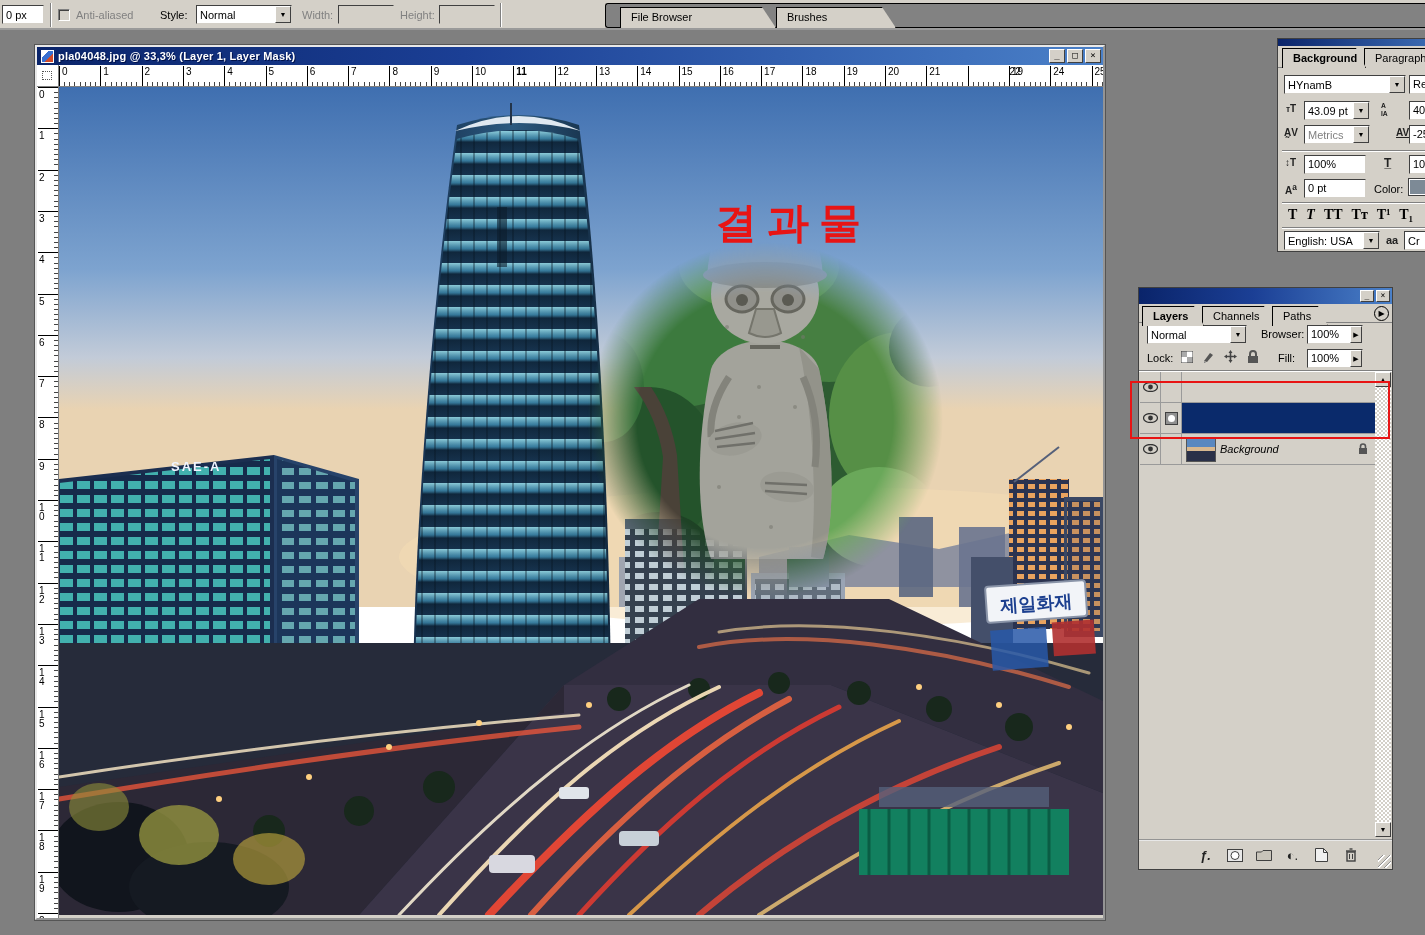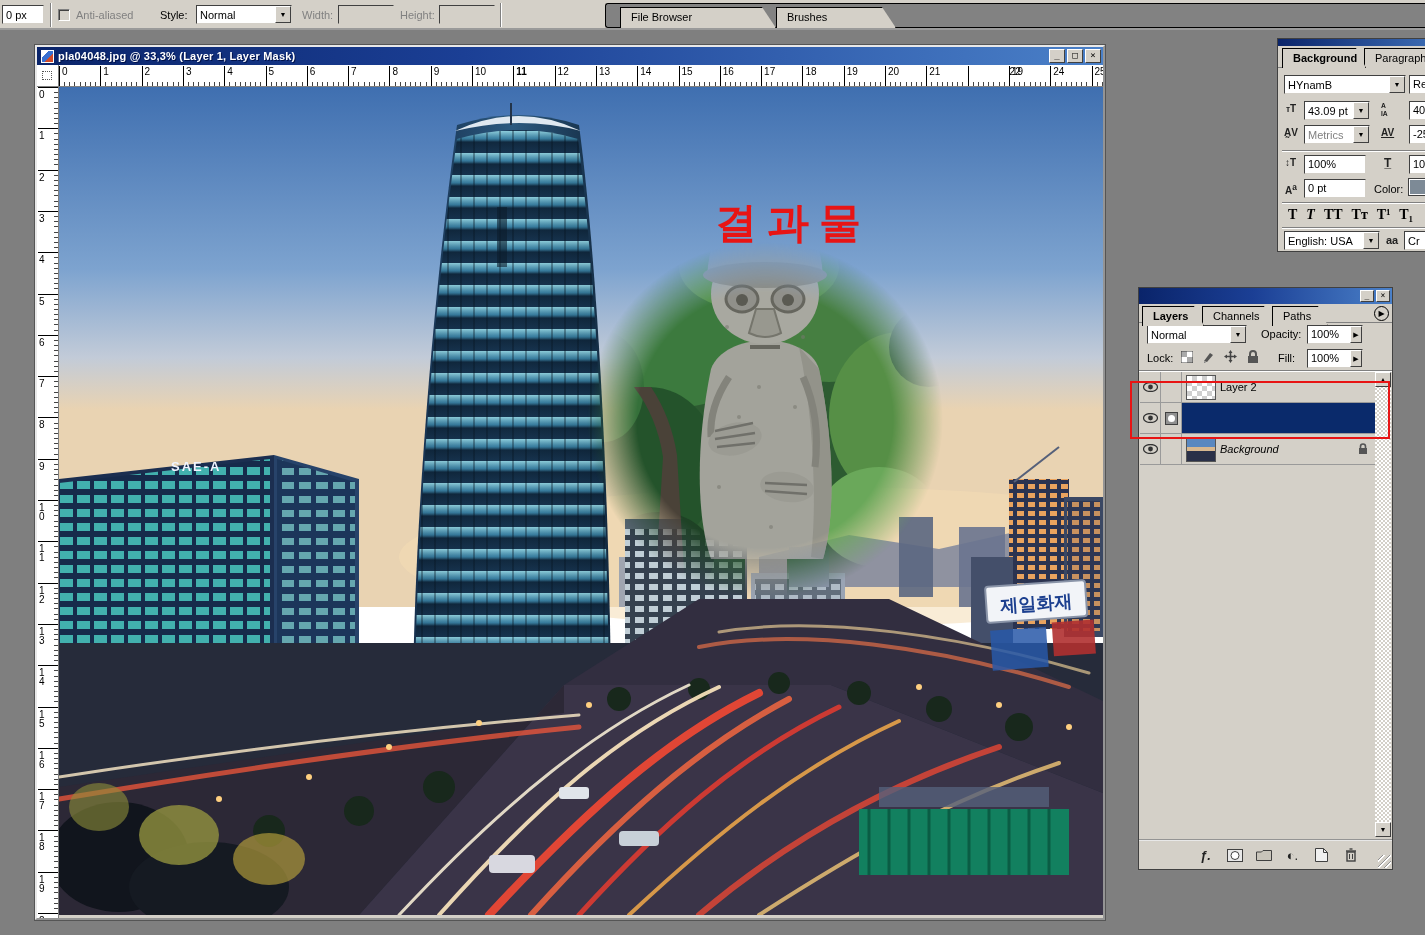--- a/index.html
+++ b/index.html
@@ -865,21 +865,21 @@
     <span class="cicon" style="left:103px;top:2px">ᴬ<br>ᴵᴬ</span>
     <div class="cfield flatfield" style="left:131px;top:0;width:68px;padding:2px 3px">40.</div>
   </div>
 
   <div class="crow" style="top:86px">
     <span class="cicon" style="left:6px;top:4px">A̰V</span>
     <div class="cfield combo flatfield" style="left:26px;top:0;width:66px">
       <span class="val grayed">Metrics</span>
       <span class="arrowbtn">▼</span>
     </div>
-    <span class="cicon" style="left:103px;top:4px"><u>AV</u></span>
+    <span class="cicon" style="left:118px;top:4px"><u>AV</u></span>
     <div class="cfield flatfield" style="left:131px;top:0;width:68px;padding:2px 3px">-25</div>
   </div>
 
   <div class="cdivider" style="top:111px"></div>
 
   <div class="crow" style="top:116px">
     <span class="cicon" style="left:7px;top:4px">↕T</span>
     <div class="cfield flatfield" style="left:26px;top:0;width:62px;padding:2px 3px">100%</div>
     <span class="cicon" style="left:106px;top:4px;font-size:12px"><b>T̲</b></span>
     <div class="cfield flatfield" style="left:131px;top:0;width:68px;padding:2px 3px">100</div>
@@ -927,21 +927,21 @@
     <div class="ptab" style="left:63px;width:72px">Channels</div>
     <div class="ptab" style="left:133px;width:56px">Paths</div>
     <div id="layers-menu-btn">▶</div>
   </div>
 
   <div id="blend-row">
     <div id="blend-combo" class="combo flatfield">
       <span class="val">Normal</span>
       <span class="arrowbtn">▼</span>
     </div>
-    <span id="opacity-label">Opacity:</span>
+    <span id="opacity-label">Browser:</span>
     <div id="opacity-field" class="flatfield">
       <span class="val" style="flex:1;padding:2px 3px">100%</span>
       <span class="spinbtn">▶</span>
     </div>
   </div>
 
   <div id="lock-row">
     <span id="lock-label">Lock:</span>
     <span class="lockicon" style="left:40px">
       <svg width="12" height="12">
@@ -981,24 +981,20 @@
   <div id="layers-rows">
 
     <div class="lrow">
       <div class="eyecell">
         <svg width="15" height="10">
             <ellipse cx="7.5" cy="5" rx="7" ry="4.5" fill="none" stroke="#333" stroke-width="1.3"></ellipse>
             <circle cx="7.5" cy="5" r="2.4" fill="#333"></circle>
           </svg>
       </div>
       <div class="linkcell"></div>
-      <div class="rowbody">
-        <div class="thumb"></div>
-        <span class="lname">Layer 2</span>
-      </div>
     </div>
 
     <div class="lrow selected">
       <div class="eyecell">
         <svg width="15" height="10">
             <ellipse cx="7.5" cy="5" rx="7" ry="4.5" fill="none" stroke="#333" stroke-width="1.3"></ellipse>
             <circle cx="7.5" cy="5" r="2.4" fill="#333"></circle>
           </svg>
       </div>
       <div class="linkcell">

